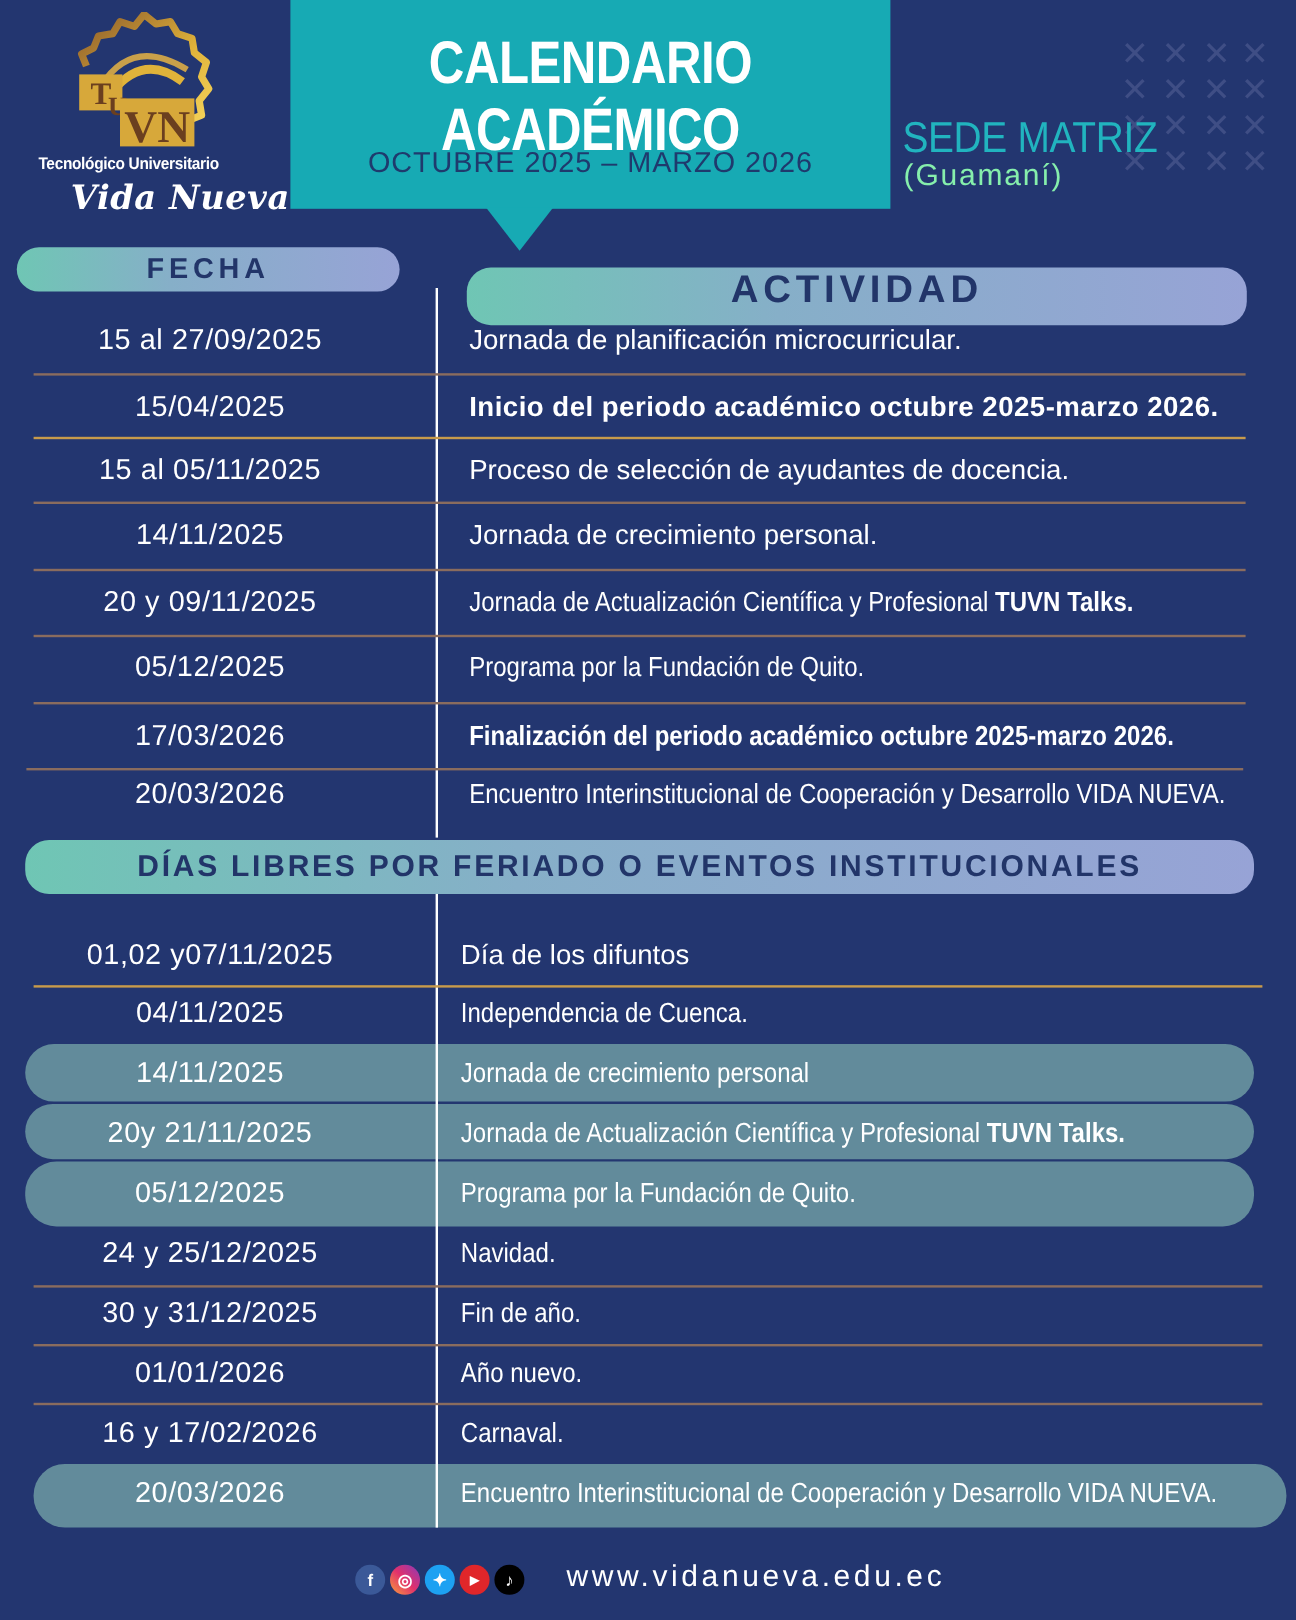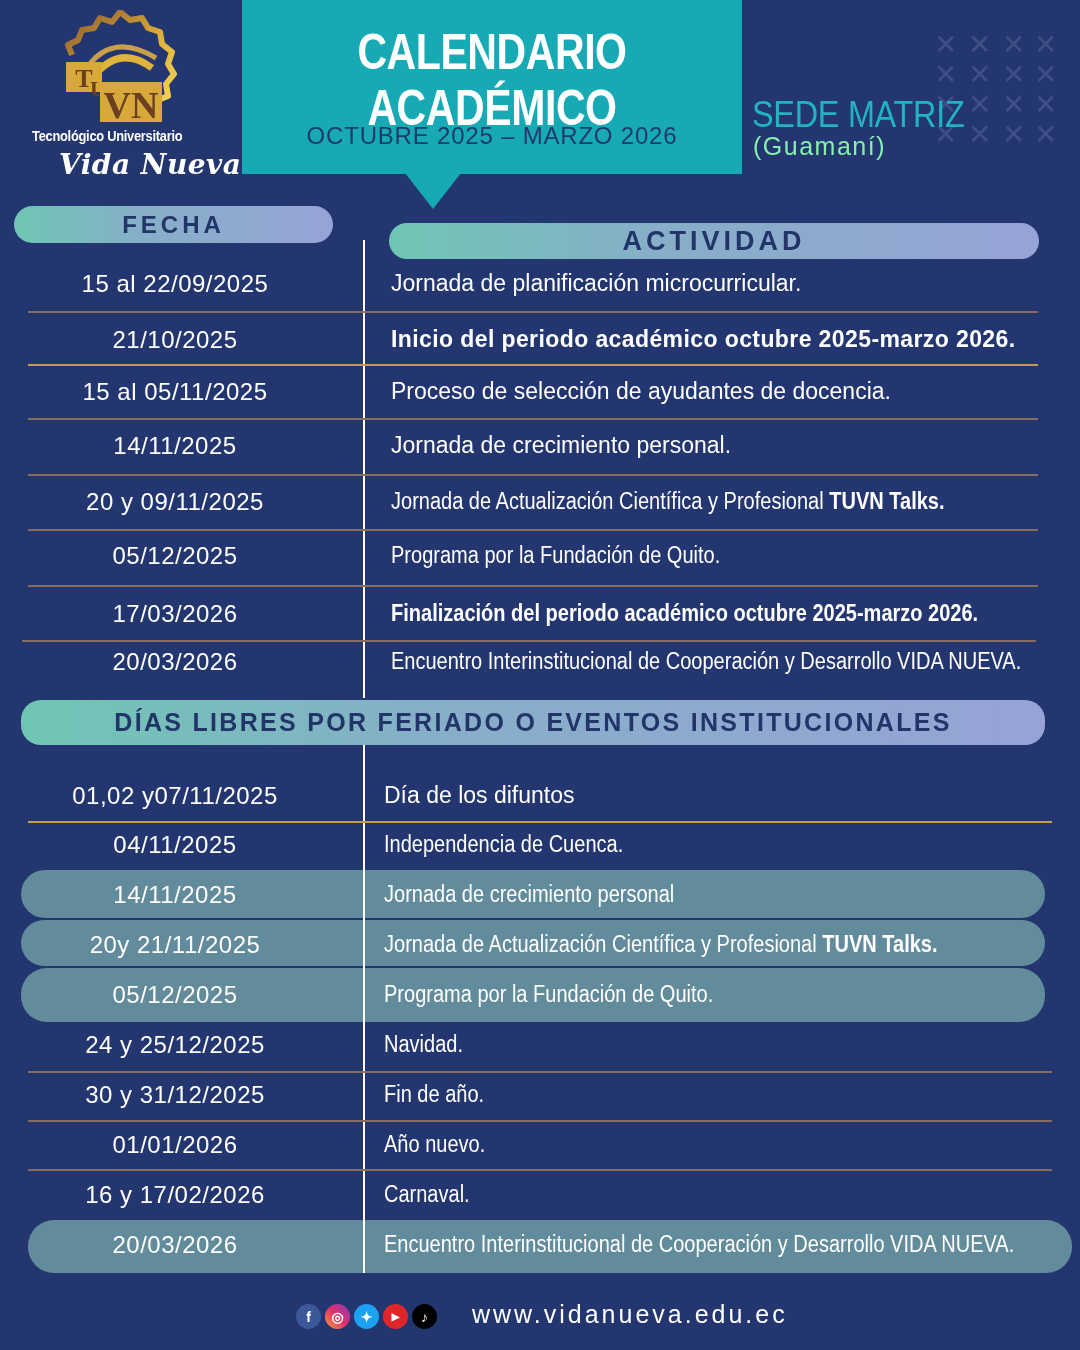--- a/index.html
+++ b/index.html
@@ -68,21 +68,21 @@
     left: 753px; top: 132px; font-size: 25px; color: #86efac; letter-spacing: 1.5px;
   }
 
   
   .pill {
     border-radius: 20px;
     background: linear-gradient(90deg, #6fc6b4 0%, #86afc8 40%, #97a3d6 100%);
     color: #223569; font-weight: 700; text-align: center;
   }
   .pill-fecha { left: 14px; top: 206px; width: 319px; height: 37px; font-size: 24px; line-height: 37px; letter-spacing: 4px; }
-  .pill-actividad { left: 389px; top: 223px; width: 650px; height: 36px; font-size: 27px; line-height: 36px; letter-spacing: 4px; }
+  .pill-actividad { left: 389px; top: 223px; width: 650px; height: 48px; font-size: 32px; line-height: 36px; letter-spacing: 4px; }
   .pill-feriados { left: 21px; top: 700px; width: 1024px; height: 45px; font-size: 25px; line-height: 45px; letter-spacing: 2.3px; }
 
   
   .vline { left: 363px; width: 2px; background: #ffffff; }
 
   
   .row { position: absolute; left: 0; width: 1080px; }
   .row .date {
     position: absolute; left: 0; width: 350px; text-align: center;
     font-size: 24px; letter-spacing: 0.5px;
@@ -167,27 +167,27 @@
 </div>
 <div class="abs sede-title">SEDE MATRIZ</div>
 <div class="abs sede-sub">(Guamaní)</div>
 
 <div class="abs pill pill-fecha">FECHA</div>
 <div class="abs pill pill-actividad">ACTIVIDAD</div>
 
 <div class="abs vline" style="top:240px;height:458px;"></div>
 
 <div class="row" style="top:270px;">
-  <div class="date" style="left:0">15 al 22/09/2025</div>
+  <div class="date" style="left:0">15 al 27/09/2025</div>
   <div class="act" style="left:391px;">Jornada de planificación microcurricular.</div>
 </div>
 <div class="sep brown" style="left:28px;width:1010px;top:311px;"></div>
 
 <div class="row" style="top:326px;">
-  <div class="date">21/10/2025</div>
+  <div class="date">15/04/2025</div>
   <div class="act" style="left:391px;font-weight:700;letter-spacing:0.4px;">Inicio del periodo académico octubre 2025-marzo 2026.</div>
 </div>
 <div class="sep gold" style="left:28px;width:1010px;top:364px;"></div>
 
 <div class="row" style="top:378px;">
   <div class="date">15 al 05/11/2025</div>
   <div class="act" style="left:391px;">Proceso de selección de ayudantes de docencia.</div>
 </div>
 <div class="sep brown" style="left:28px;width:1010px;top:418px;"></div>
 

